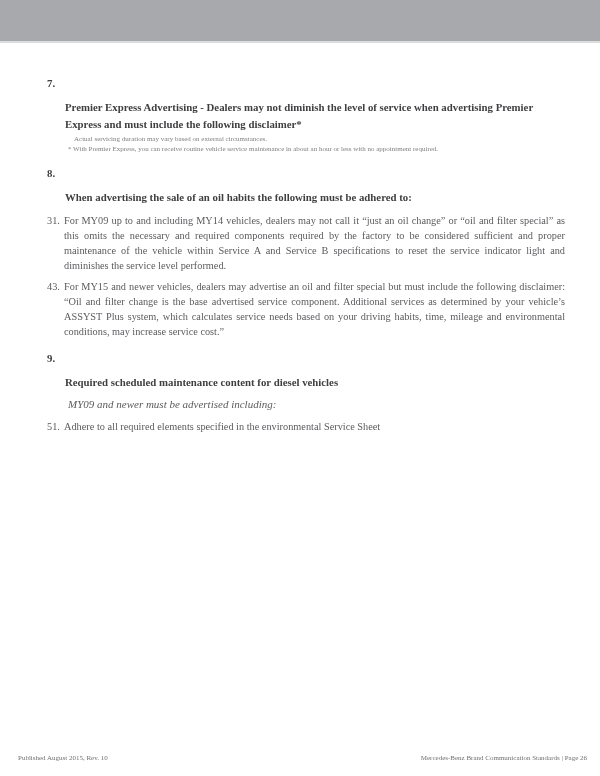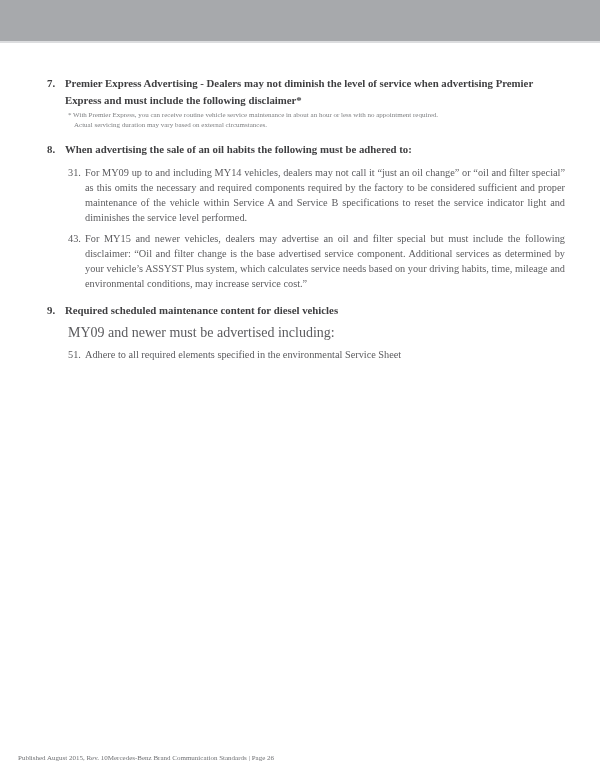--- a/index.html
+++ b/index.html
@@ -24,59 +24,60 @@
   .sec-head {
     display: grid;
     grid-template-columns: 18px 1fr;
   }
   .sec-num, .sec-title {
     font-size: 10.8px;
     font-weight: bold;
     line-height: 16.5px;
     color: var(--heading, #3f3f41);
   }
-  .sec-title { text-align: left; }
+  .sec-title { text-align: left; margin-top: 24px; }
 
   .footnote {
     margin-left: 21px;
     margin-top: 3px;
   }
   .footnote-line {
     font-size: 7px;
     line-height: 9.5px;
     color: var(--footnote, #7f8083);
   }
   .footnote-line2 { padding-left: 6px; }
 
   .intro {
     margin-left: 21px;
     margin-top: 6.5px;
-    font-size: 14px;
+    font-size: 11px;
     line-height: 15px;
     color: var(--body, #5b5b5e);
+    font-style: italic;
   }
 
   .sub-item {
-    margin-left: 21px;
     margin-top: 6.5px;
     display: grid;
     grid-template-columns: 17px 1fr;
   }
   .sub-item.first { margin-top: 7px; }
   .item-num, .item-text {
     font-size: 10.3px;
     line-height: 15px;
     color: var(--body, #5b5b5e);
   }
   .item-text { text-align: justify; }
 
   .footer {
     position: absolute;
     left: 18px; right: 13px; bottom: 14px;
     display: flex;
+    justify-content: space-between;
     align-items: baseline;
   }
   .footer span {
     font-size: 7px;
     color: var(--footer, #6f7073);
   }
 </style>
 </head>
 <body>
 
@@ -85,22 +86,22 @@
   <div class="header-bar"></div>
 
   <main class="content">
 
     <section class="section">
       <div class="sec-head">
         <span class="sec-num">7.</span>
         <h2 class="sec-title">Premier Express Advertising  - Dealers may not diminish the level of service when advertising Premier Express and must include the following disclaimer*</h2>
       </div>
       <div class="footnote">
+        <div class="footnote-line footnote-line2">Actual servicing duration may vary based on external circumstances.</div>
         <div class="footnote-line">* With Premier Express, you can receive routine vehicle service maintenance in about an hour or less with no appointment required.</div>
-        <div class="footnote-line footnote-line2">Actual servicing duration may vary based on external circumstances.</div>
       </div>
     </section>
 
     <section class="section">
       <div class="sec-head">
         <span class="sec-num">8.</span>
         <h2 class="sec-title">When advertising the sale of an oil habits the following must be adhered to:</h2>
       </div>
 
       <div class="sub-item first">

